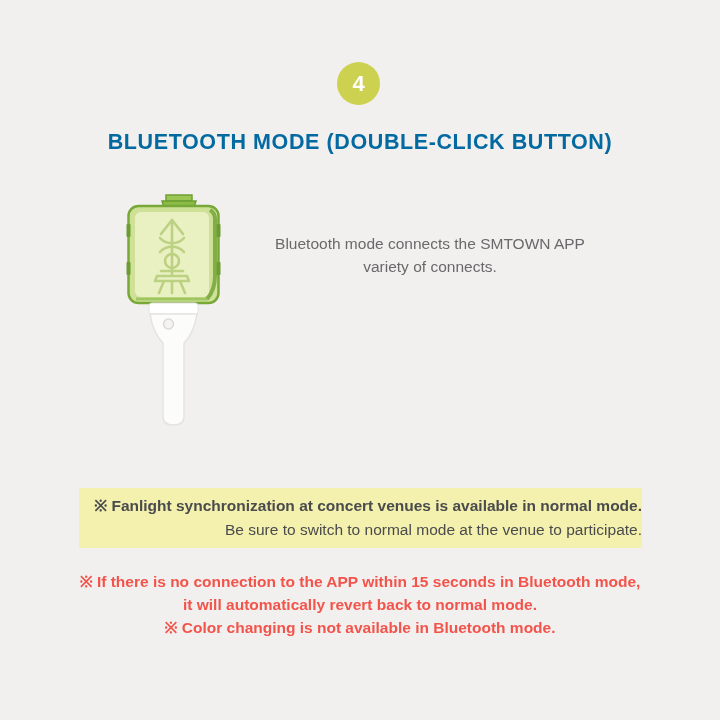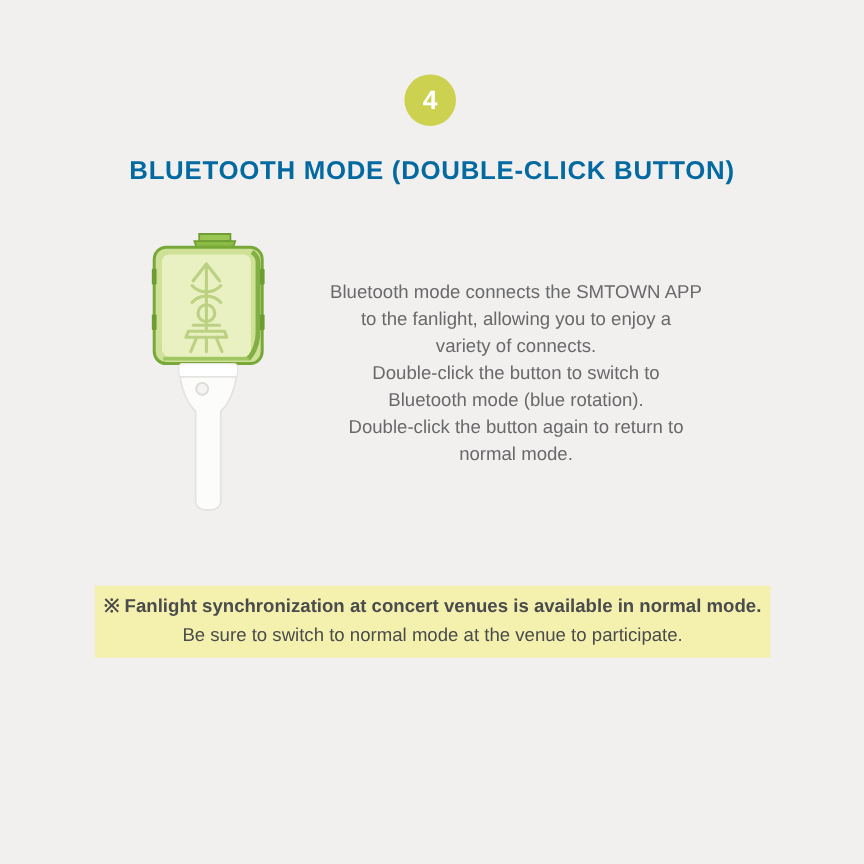--- a/index.html
+++ b/index.html
@@ -51,21 +51,21 @@
     font-size: 15.5px;
     line-height: 22.5px;
   }
   .paragraph-1 { }
 
   .note-box {
     position: absolute;
     left: 79px; top: 488px;
     width: 563px; height: 60px;
     background: #f4f0ad;
-    text-align: center;
+    text-align: right;
     color: #4a4b4d;
     font-size: 15.5px;
     line-height: 24px;
     padding-top: 6px;
   }
   .note-line-1 { font-weight: 600; }
   .note-line-2 { font-weight: normal; }
 
   .warning {
     position: absolute;
@@ -121,30 +121,28 @@
     <g>
       <rect x="23" y="111" width="49" height="11" rx="3" fill="#ffffff" stroke="#e6e4e0" stroke-width="1"></rect>
       <path d="M24 122 C26 135 31 145 37 151 L37 225 Q37 233 47.5 233 Q58 233 58 225 L58 151 C64 145 69 135 71 122 Z" fill="#fcfcfb" stroke="#e5e3df" stroke-width="1.5"></path>
       <circle cx="42.5" cy="132" r="5" fill="#f4f3f1" stroke="#dcdad6" stroke-width="1.5"></circle>
     </g>
   </svg>
 
   <div class="description">
     <div class="paragraph-1">
       <div>Bluetooth mode connects the SMTOWN APP</div>
-      <div>to the fanlight, allowing you to enjoy a</div>
       <div>variety of connects.</div>
-    </div>
-    <div class="paragraph-2">
-      <div>Double-click the button to switch to</div>
-      <div>Bluetooth mode (blue rotation).</div>
-      <div>Double-click the button again to return to</div>
-      <div>normal mode.</div>
     </div>
   </div>
 
   <div class="note-box">
     <div class="note-line-1">※ Fanlight synchronization at concert venues is available in normal mode.</div>
     <div class="note-line-2">Be sure to switch to normal mode at the venue to participate.</div>
   </div>
 
+  <div class="warning">
+    <div>※ If there is no connection to the APP within 15 seconds in Bluetooth mode,</div>
+    <div>it will automatically revert back to normal mode.</div>
+    <div>※ Color changing is not available in Bluetooth mode.</div>
+  </div>
 
 </div>
 
 </body></html>

